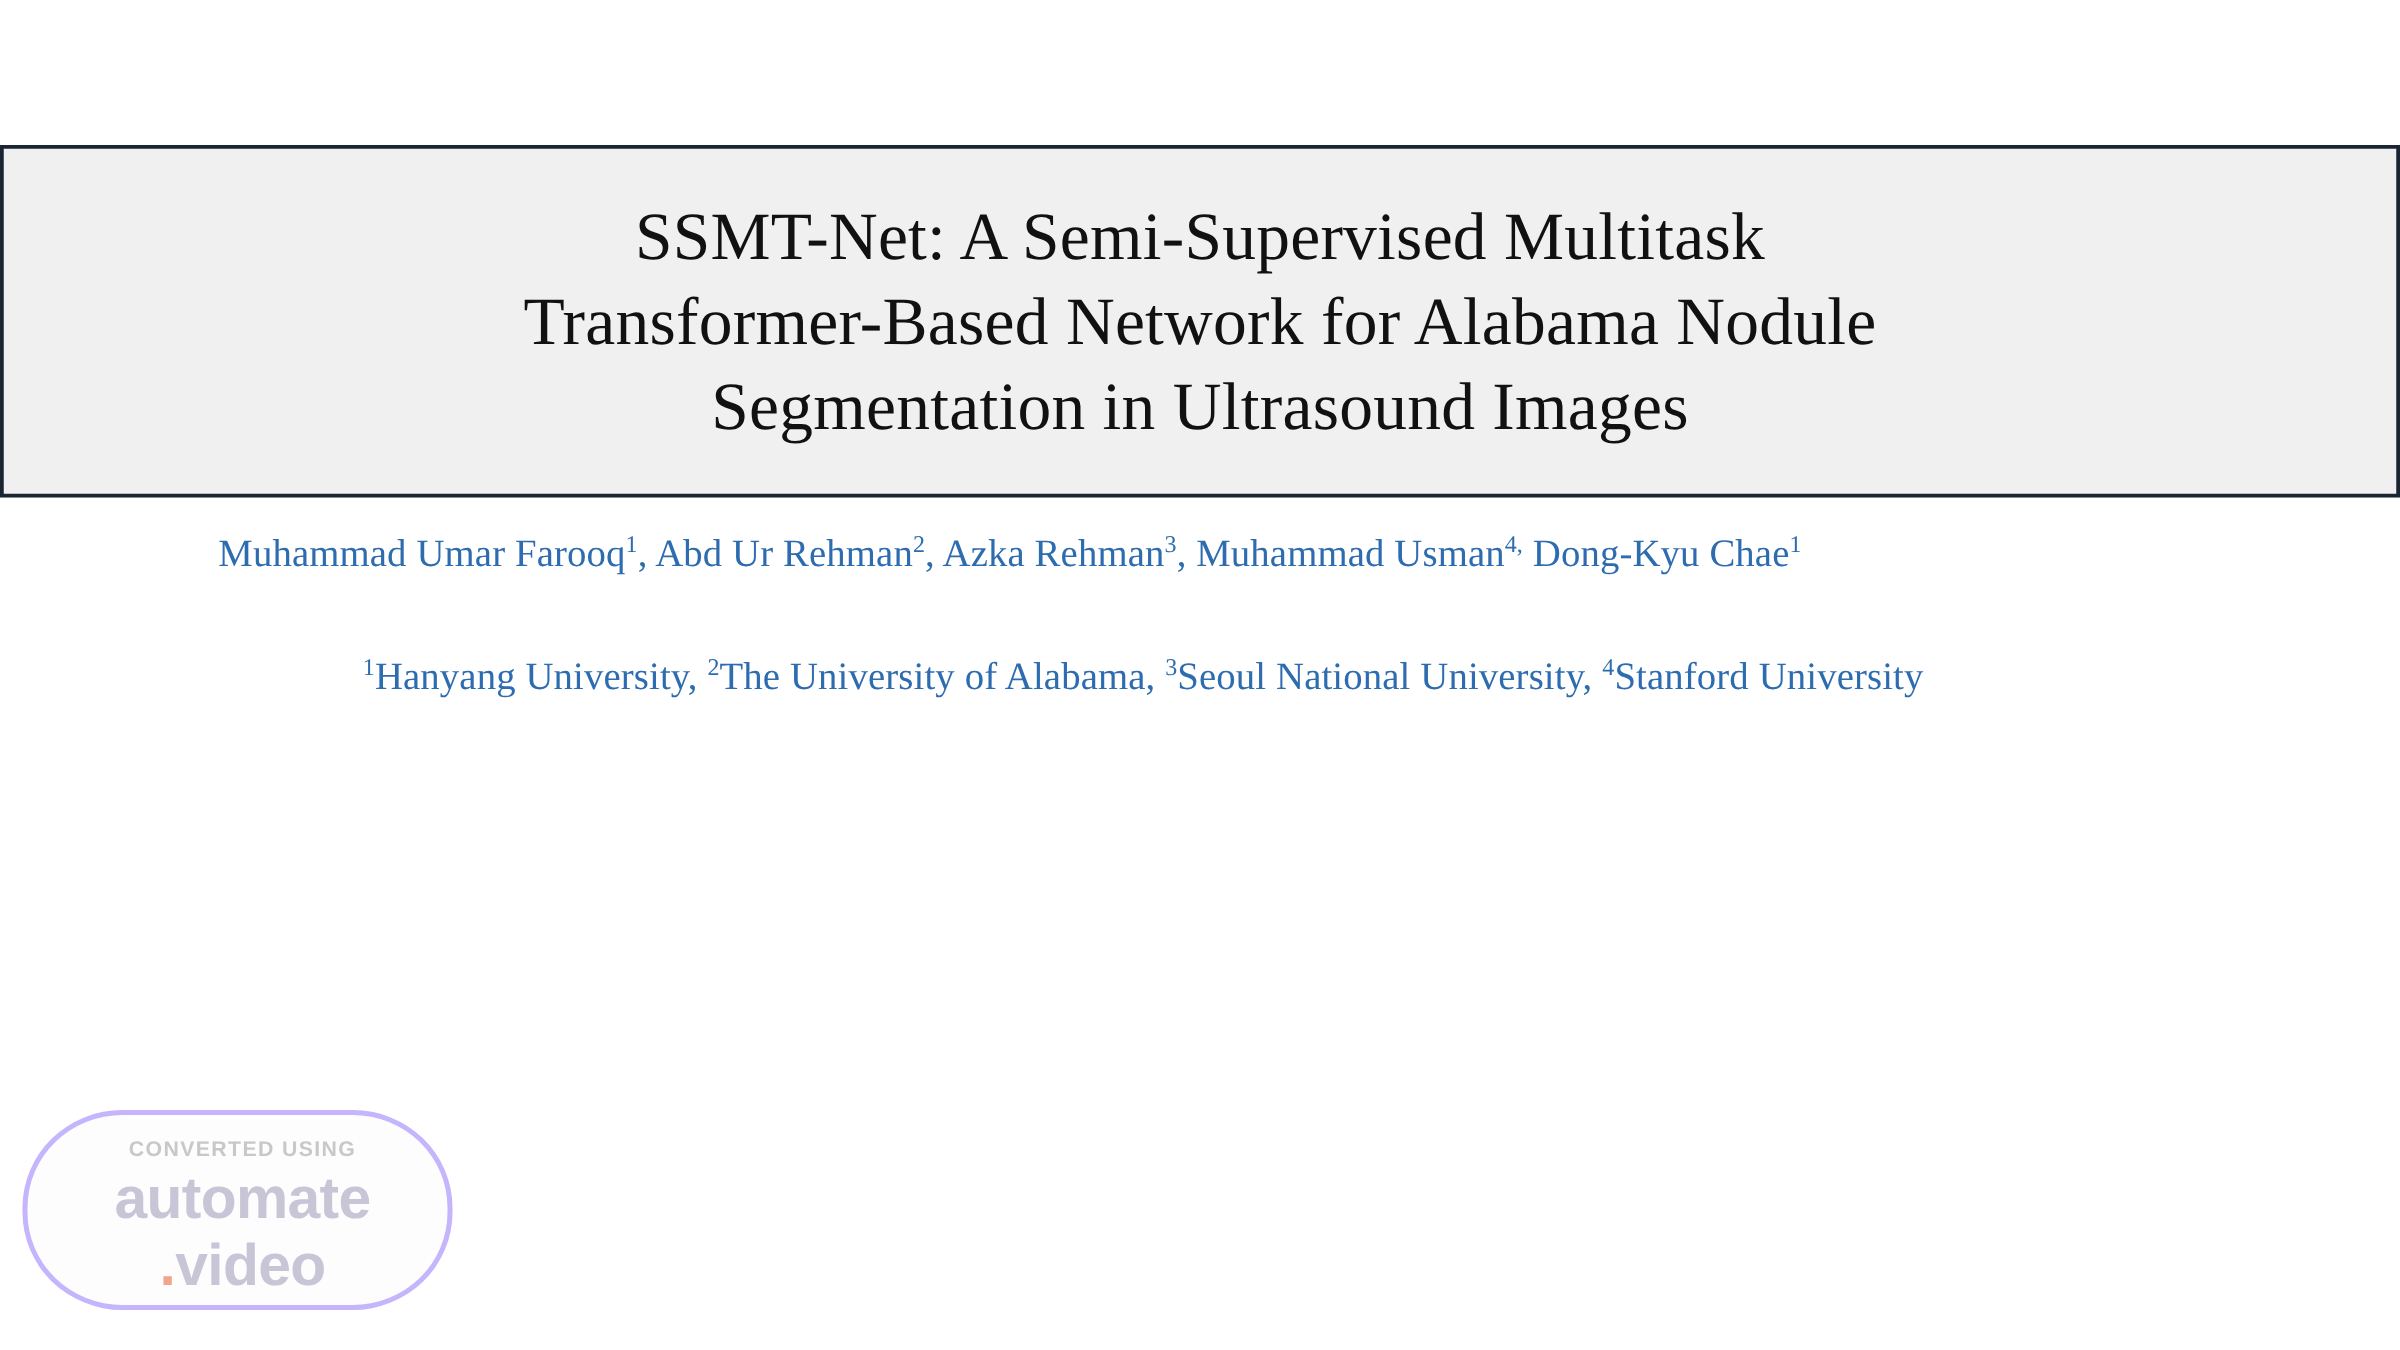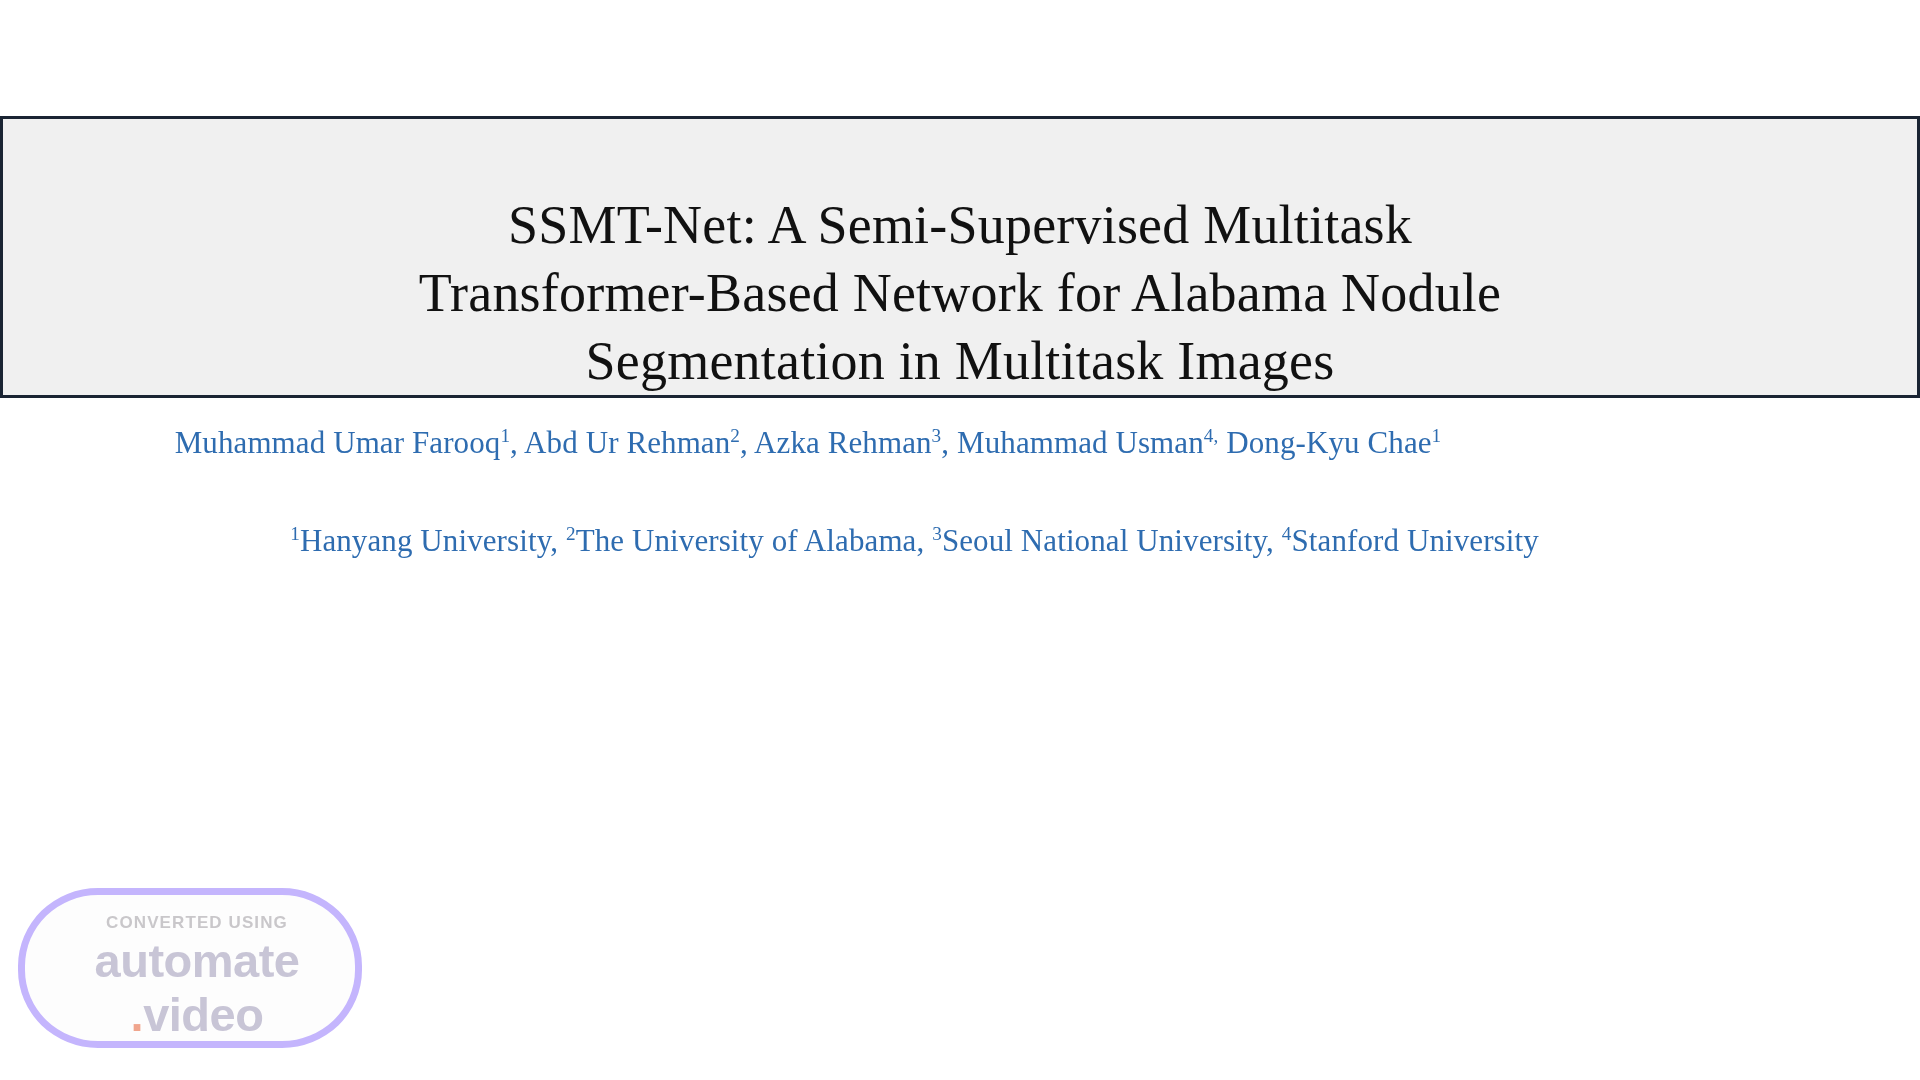--- a/index.html
+++ b/index.html
@@ -31,21 +31,21 @@
     top: 116px;
     width: 1920px;
     height: 282px;
     box-sizing: border-box;
     background: #f0f0f0;
     border-top: 3px solid #1a2433;
     border-bottom: 3px solid #1a2433;
     border-left: 3px solid #1a2433;
     border-right: 3px solid #1a2433;
     display: flex;
-    align-items: flex-end;
+    align-items: center;
     justify-content: center;
   }
   .title-text {
     font-family: "Liberation Serif", serif;
     font-size: 54px;
     line-height: 1.26;
     color: #111111;
     text-align: center;
     width: 1480px;
     font-weight: 400;
@@ -83,21 +83,21 @@
 
   
   .watermark {
     position: absolute;
     left: 18px;
     top: 888px;
     width: 344px;
     height: 160px;
     border-radius: 80px / 78px;
     background: #fdfdfd;
-    border: 7px solid #c4b5fd;
+    border: 4px solid #c4b5fd;
     box-sizing: border-box;
     overflow: hidden;
   }
   .wm-top {
     position: absolute;
     left: 0;
     top: 18px;
     width: 344px;
     text-align: center;
     font-family: "Liberation Sans", sans-serif;
@@ -136,21 +136,21 @@
 </style>
 </head>
 <body>
 
 <div class="slide">
 
   <div class="title-box">
     <div class="title-text">
       <span>SSMT-Net: A Semi-Supervised Multitask</span><br>
       <span>Transformer-Based Network for Alabama Nodule</span><br>
-      <span>Segmentation in Multitask Images</span>
+      <span>Segmentation in Ultrasound Images</span>
     </div>
   </div>
 
   <div class="authors">
     <span><span>Muhammad Umar Farooq</span><sup>1</sup><span>, </span></span><span><span>Abd Ur Rehman</span><sup>2</sup><span>, </span></span><span><span>Azka Rehman</span><sup>3</sup><span>, </span></span><span><span>Muhammad Usman</span><sup>4,</sup><span> </span></span><span><span>Dong-Kyu Chae</span><sup>1</sup></span>
   </div>
 
   <div class="affiliations">
     <span><sup>1</sup><span>Hanyang University</span><span>, </span></span><span><sup>2</sup><span>The University of Alabama</span><span>, </span></span><span><sup>3</sup><span>Seoul National University</span><span>, </span></span><span><sup>4</sup><span>Stanford University</span></span>
   </div>

